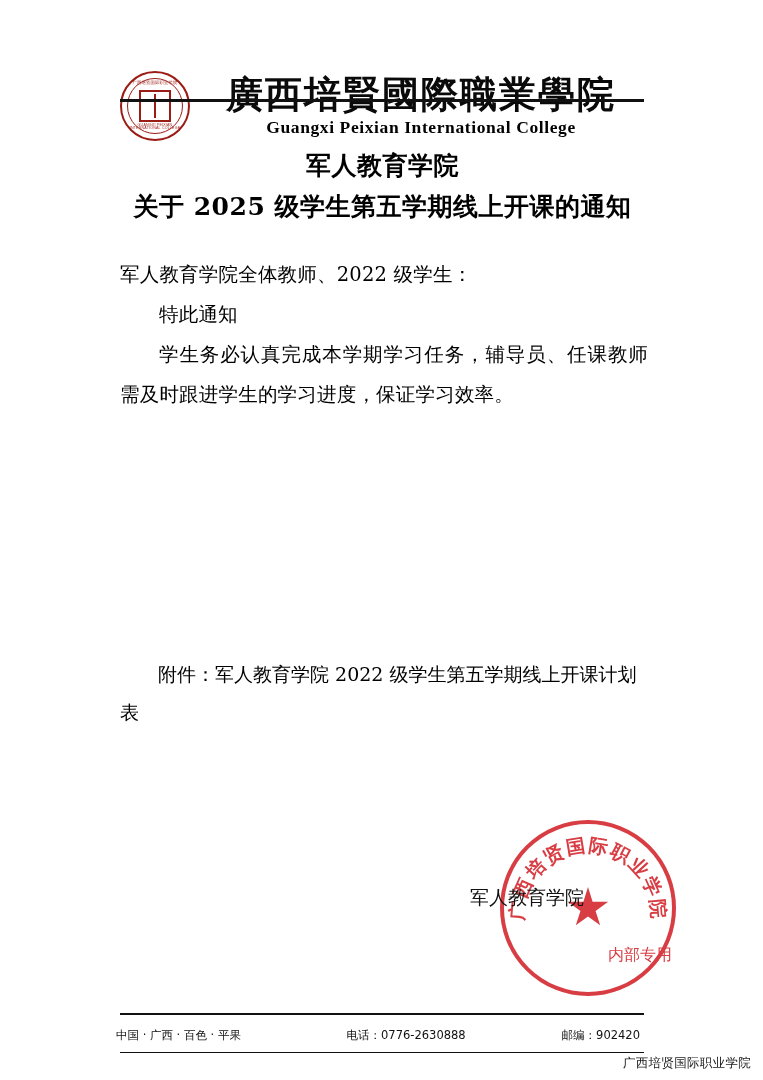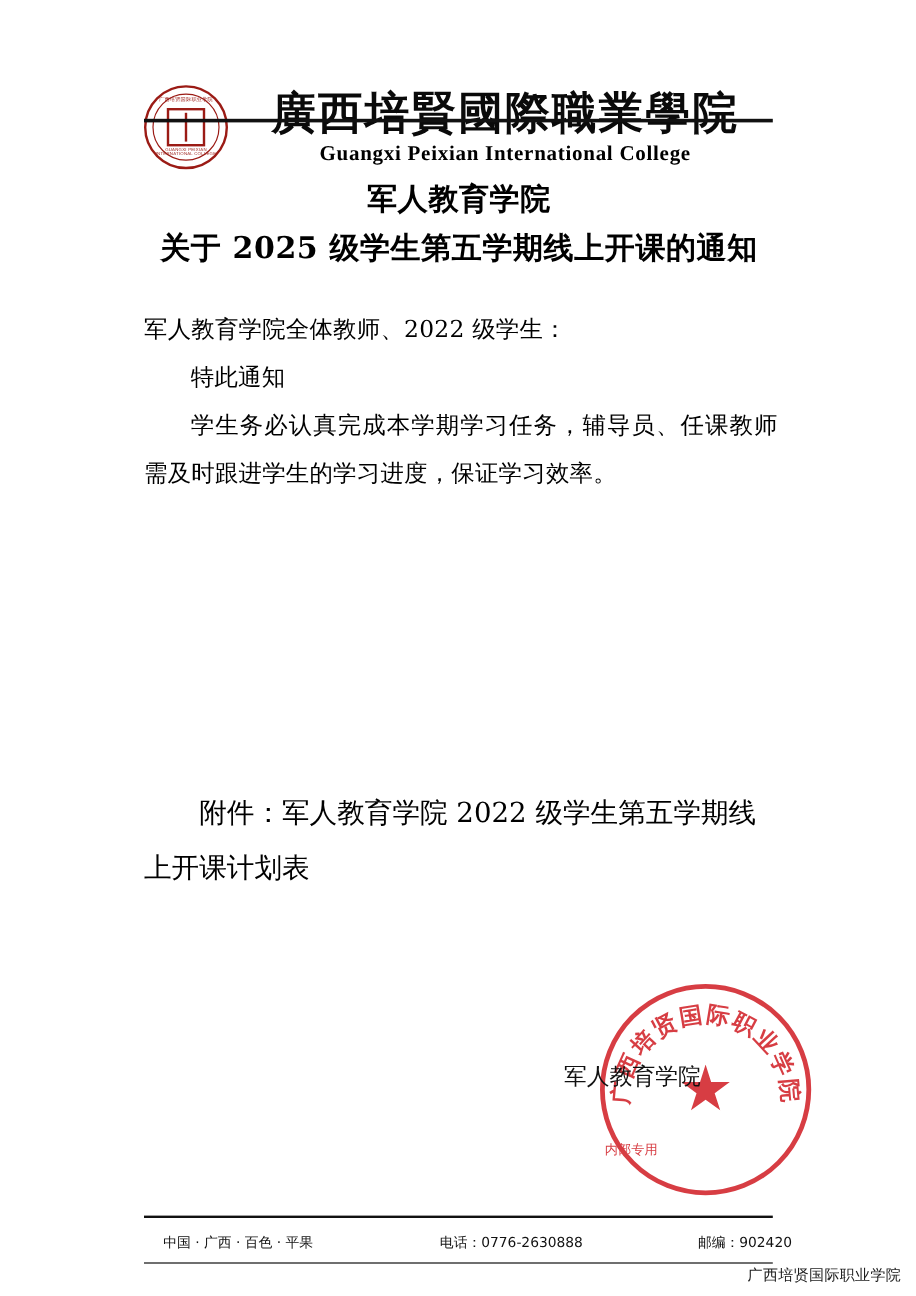--- a/index.html
+++ b/index.html
@@ -131,21 +131,21 @@
     letter-spacing: .2px;
   }
   .body-text p { margin: 0; }
   .indent2 { text-indent: 2em; }
 
   .attach {
     position: absolute;
     top: 655px;
     left: 120px;
     width: 528px;
-    font-size: 23px;
+    font-size: 19px;
     line-height: 2.0;
     text-indent: 2em;
     font-family: "DejaVu Serif", serif;
   }
 
   
   .sign-block {
     position: absolute;
     left: 470px;
     top: 880px;
@@ -186,23 +186,23 @@
     fill: #d2232a;
     font-size: 19px;
     font-weight: bold;
     font-family: "DejaVu Serif", serif;
     letter-spacing: 2px;
   }
   .seal-sub {
     position: absolute;
     left: 0; right: 0;
     bottom: 26px;
-    text-align: left;
+    text-align: right;
     color: #d2232a;
-    font-size: 11px;
+    font-size: 16px;
     font-family: Liberation Serif, serif;
   }
 
   
   .footer-rule-top {
     position: absolute;
     left: 120px;
     top: 1013px;
     width: 524px;
     height: 2px;
@@ -211,21 +211,21 @@
   .footer-rule-bot {
     position: absolute;
     left: 120px;
     top: 1052px;
     width: 524px;
     height: 1px;
     background: #111;
   }
   .footer {
     position: absolute;
-    left: 136px;
+    left: 116px;
     top: 1023px;
     width: 524px;
     height: 24px;
     display: flex;
     align-items: center;
     font-size: 11.5px;
     font-family: "DejaVu Sans", sans-serif;
     color: #111;
   }
   .footer .f1 { width: 44%; }

